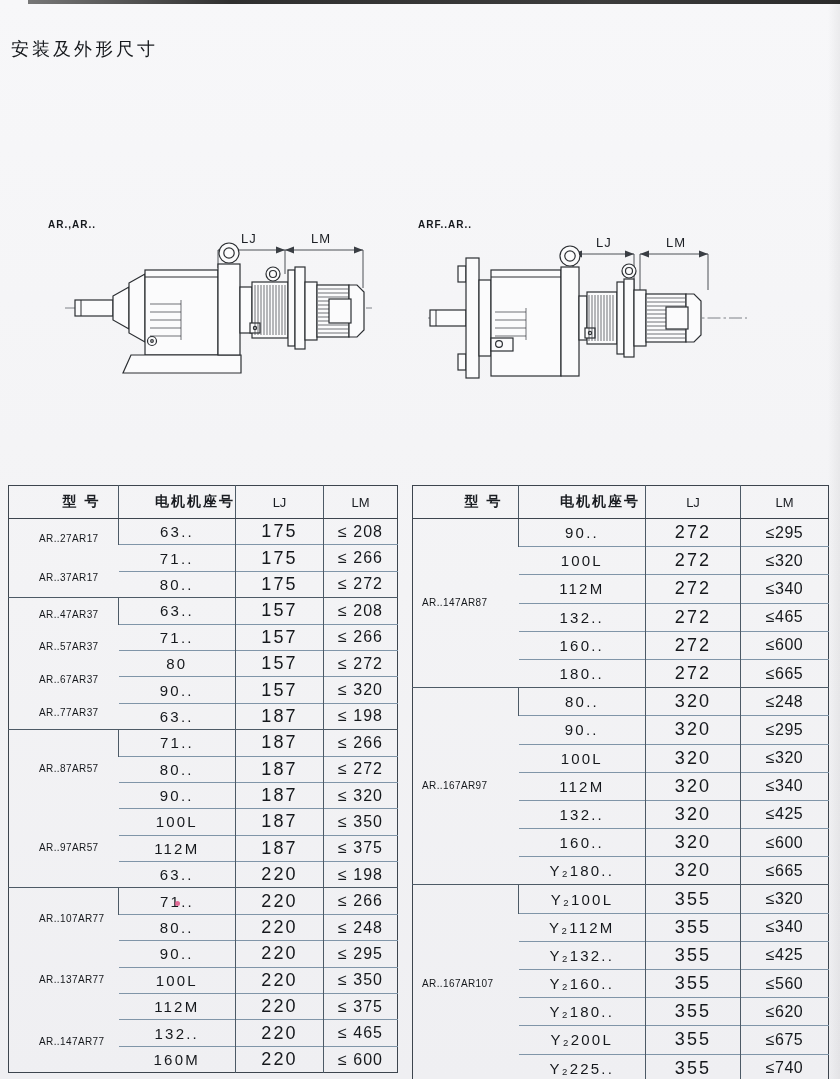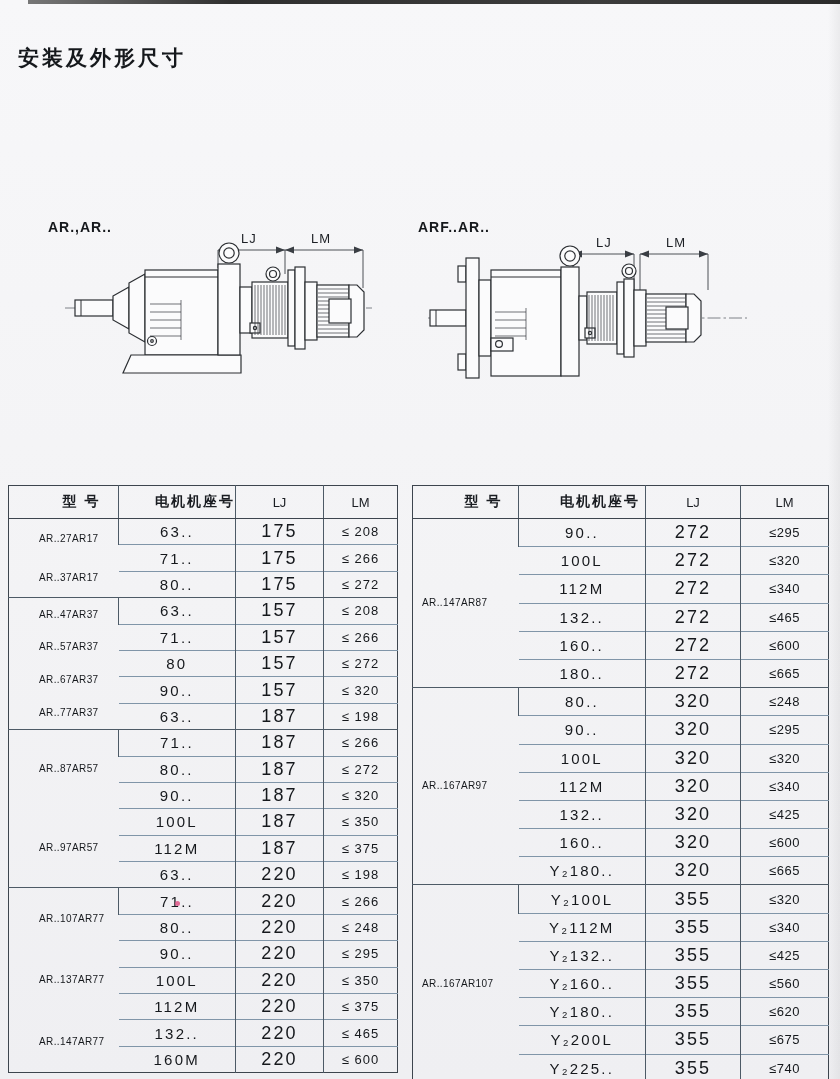--- a/index.html
+++ b/index.html
@@ -11,23 +11,23 @@
   html,body{margin:0;padding:0;background:#e8e8ea;}
   .page{
     position:relative;width:840px;height:1079px;overflow:hidden;
     background:linear-gradient(180deg,#f7f7f9 0%,#f3f3f5 55%,#efeff2 100%);
     font-family:"Liberation Sans","DejaVu Sans",sans-serif;color:var(--ink);
   }
   .page::after{content:"";position:absolute;top:0;right:0;width:12px;height:100%;
     background:linear-gradient(90deg,rgba(0,0,0,0),rgba(0,0,0,.05));pointer-events:none;}
   .top-strip{position:absolute;left:28px;top:0;width:812px;height:4px;
     background:linear-gradient(90deg,#777 0%,#2f2f2f 25%,#3c3c3c 70%,#2b2b2b 100%);}
-  .title{position:absolute;left:10px;top:36px;margin:8px;
-    font-size:21px;font-weight:bold;letter-spacing:3px;}
-  .fig-label{position:absolute;font-size:14px;font-weight:bold;letter-spacing:1px;}
+  .title{position:absolute;left:10px;top:36px;margin:1px;
+    font-size:18px;font-weight:normal;letter-spacing:3px;}
+  .fig-label{position:absolute;font-size:10px;font-weight:bold;letter-spacing:1px;}
   .fig-label.f1{left:48px;top:219px;}
   .fig-label.f2{left:418px;top:219px;}
   svg.fig{position:absolute;}
   .fig1-svg{left:45px;top:230px;}
   .fig2-svg{left:420px;top:232px;}
   .fig .body rect,.fig .body polygon,.fig .body circle,.fig .body path{
     fill:#fbfbfc;stroke:#2c2f33;stroke-width:1.2;}
   .fig .body line{stroke:#2c2f33;stroke-width:1;}
   .fig .hatch{stroke:#34383d;stroke-width:.7;fill:none;}
   .fig .dim line{stroke:#3a3e44;stroke-width:.9;}
@@ -48,21 +48,21 @@
   td.rl{border-top:1px solid var(--line-light);}
   tr.gs > td{border-top:1.2px solid var(--line-mid);}
   td.model-cell{position:relative;}
   .model-stack{position:absolute;inset:0;display:flex;flex-direction:column;
     justify-content:space-around;}
   .model-label{font-size:10px;letter-spacing:.4px;text-align:left;line-height:1;}
   .tbl-left  .model-label{padding-left:30px;}
   .tbl-right .model-label{padding-left:9px;}
   .c-frame{font-size:15px;letter-spacing:2.2px;}
   .c-lj{font-size:18px;letter-spacing:2.2px;}
-  .c-lm{font-size:13px;letter-spacing:1px;}
+  .c-lm{font-size:16px;letter-spacing:1px;}
   .tbl-right .c-lm{letter-spacing:.5px;}
   .red-dot{position:absolute;left:175px;top:901px;width:5px;height:5px;border-radius:50%;
     background:#de5486;opacity:.85;}
 </style>
 </head>
 <body>
 
 <div class="page">
 
   <div class="top-strip"></div>

